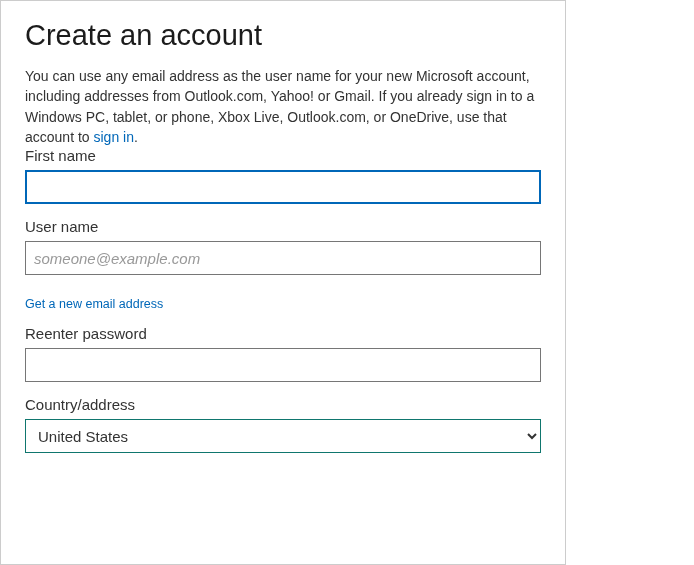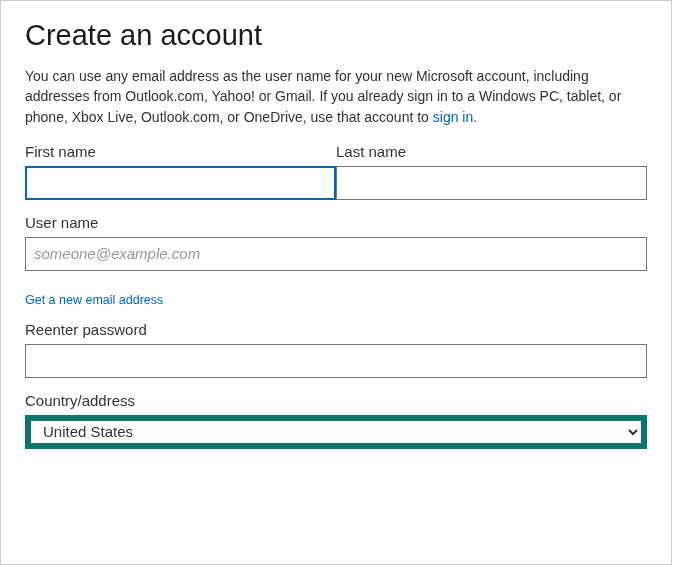--- a/index.html
+++ b/index.html
@@ -7,37 +7,36 @@
       margin: 0;
       padding: 0;
     }
     body {
       font-family: "Segoe UI", "Segoe UI Web Regular", "Segoe UI Symbol", "Helvetica Neue", Arial, sans-serif;
       font-size: 14px;
       color: #333;
       background: #fff;
     }
     .container {
-      width: 672px;
+      width: 566px;
       height: 565px;
       border: 1px solid #ccc;
       padding: 18px 24px 16px 24px;
       overflow: hidden;
     }
     .page-title {
       font-size: 29px;
       font-weight: 300;
       color: #1b1b1b;
       margin-bottom: 14px;
     }
     .intro {
       font-size: 14px;
       color: #333;
       line-height: 1.45;
-      margin-bottom: 16px;
     }
     .intro a {
       color: #0067b8;
       text-decoration: none;
     }
     .row {
       display: flex;
       margin-bottom: 14px;
     }
     .col {
@@ -85,21 +84,21 @@
     .link-small {
       font-size: 12.5px;
       color: #0067b8;
       text-decoration: none;
       display: inline-block;
       margin-top: 22px;
     }
     select {
       width: 100%;
       height: 34px;
-      border: 6px solid #0f766e;
+      border: 1px solid #0f766e;
       padding: 0 8px;
       font-size: 15px;
       font-family: inherit;
       color: #333;
       background: #fff;
     }
   </style>
 </head>
 <body>
 
@@ -108,24 +107,20 @@
   <h1 class="page-title">Create an account</h1>
 
   <p class="intro">
     <span>You can use any email address as the user name for your new Microsoft account, including addresses from Outlook.com, Yahoo! or Gmail. If you already sign in to a Windows PC, tablet, or phone, Xbox Live, Outlook.com, or OneDrive, use that account to </span><a href="#">sign in</a><span>.</span>
   </p>
 
   <div class="row">
     <div class="col">
       <label>First name</label>
       <input type="text" class="focused" autofocus="" value="" style="">
-    </div>
-    <div class="col">
-      <label>Last name</label>
-      <input type="text" value="" style="">
     </div>
   </div>
 
   <div class="field-block">
     <label>User name</label>
     <input type="email" placeholder="someone@example.com" style="">
     <a href="#" class="link-small">Get a new email address</a>
   </div>
 
 

